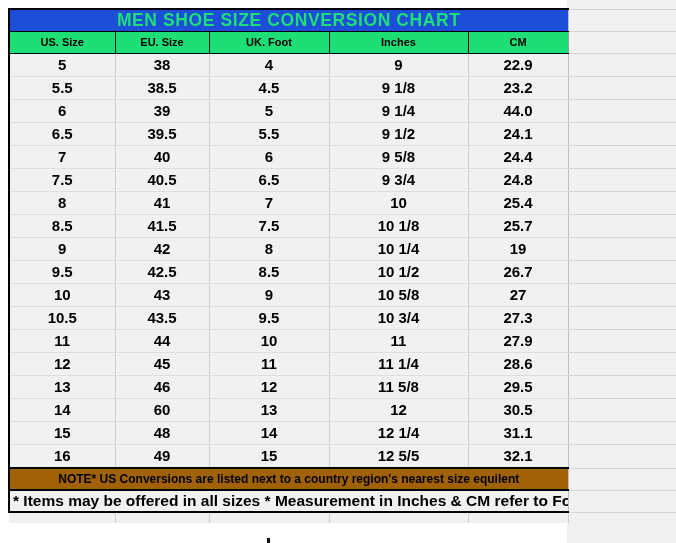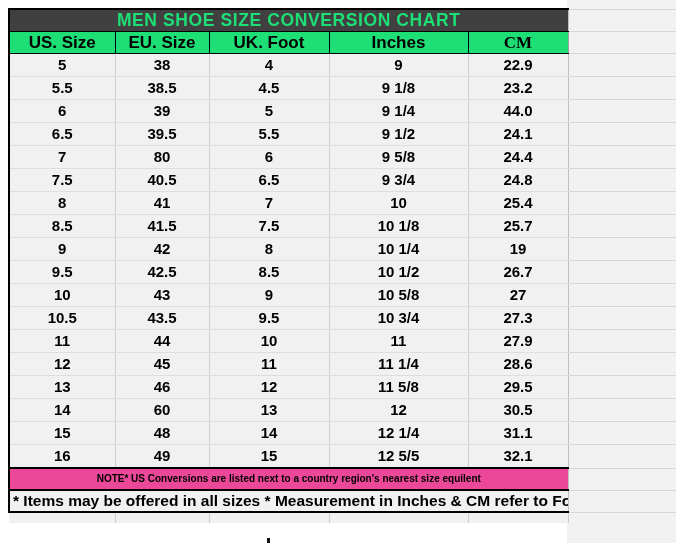--- a/index.html
+++ b/index.html
@@ -10,43 +10,43 @@
   }
   
   .right-panel{position:absolute;left:567px;top:0;width:109px;height:543px;background:#f1f1f1;}
   table.grid{
     position:absolute;left:8px;top:8px;width:668px;
     border-collapse:collapse;table-layout:fixed;
   }
   td,th{padding:0;margin:0;overflow:hidden;white-space:nowrap;}
   
   td.title{
-    height:21px;line-height:21px;background:#404040;color:var(--accent,#1ede76);
+    height:21px;line-height:21px;background:#1d4ed8;color:var(--accent,#1ede76);
     text-align:center;font-size:17.5px;letter-spacing:0.6px;
     border-top:2px solid #000;border-left:2px solid #000;border-bottom:1px solid #000;
     border-right:1px solid #c0c0c0;
   }
   
   th.hcell{
     height:21px;line-height:21px;background:var(--accent,#1ede76);
-    font-size:17px;text-align:center;
+    font-size:11px;text-align:center;
     border:1px solid #000;
   }
   th.hcell.first{border-left:2px solid #000;}
-  th.hcell.last{border-right:1px solid #9f9f9f;font-family:Liberation Serif, serif;}
+  th.hcell.last{border-right:1px solid #9f9f9f;}
   
   td.cell{
     height:22px;line-height:22px;background:#f1f1f1;font-size:15px;text-align:center;
     border-right:1px solid #d0d0d0;border-bottom:1px solid #dedede;
   }
   td.cell.first{border-left:2px solid #000;}
   td.cell.last{border-right:1px solid #c0c0c0;margin-left:28px;}
   
   td.note1{
-    height:20px;line-height:20px;background:#ec4899;font-size:10px;text-align:center;
+    height:20px;line-height:20px;background:#a16207;font-size:12px;text-align:center;
     border-top:2px solid #000;border-left:2px solid #000;border-right:1px solid #c0c0c0;
   }
   td.note2{
     height:20px;line-height:20px;background:#f1f1f1;position:relative;
     border-top:2px solid #000;border-bottom:2px solid #000;
     border-left:2px solid #000;border-right:1px solid #c0c0c0;
   }
   td.note2 .spill{
     position:absolute;left:3px;top:0;height:20px;line-height:20px;
     font-size:15.5px;white-space:nowrap;z-index:3;
@@ -116,21 +116,21 @@
         <tr>
           <td class="cell first">6.5</td>
           <td class="cell">39.5</td>
           <td class="cell">5.5</td>
           <td class="cell">9 1/2</td>
           <td class="cell last">24.1</td>
           <td class="ext"></td>
         </tr>
         <tr>
           <td class="cell first">7</td>
-          <td class="cell">80</td>
+          <td class="cell">40</td>
           <td class="cell">6</td>
           <td class="cell">9 5/8</td>
           <td class="cell last">24.4</td>
           <td class="ext"></td>
         </tr>
         <tr>
           <td class="cell first">7.5</td>
           <td class="cell">40.5</td>
           <td class="cell">6.5</td>
           <td class="cell">9 3/4</td>

